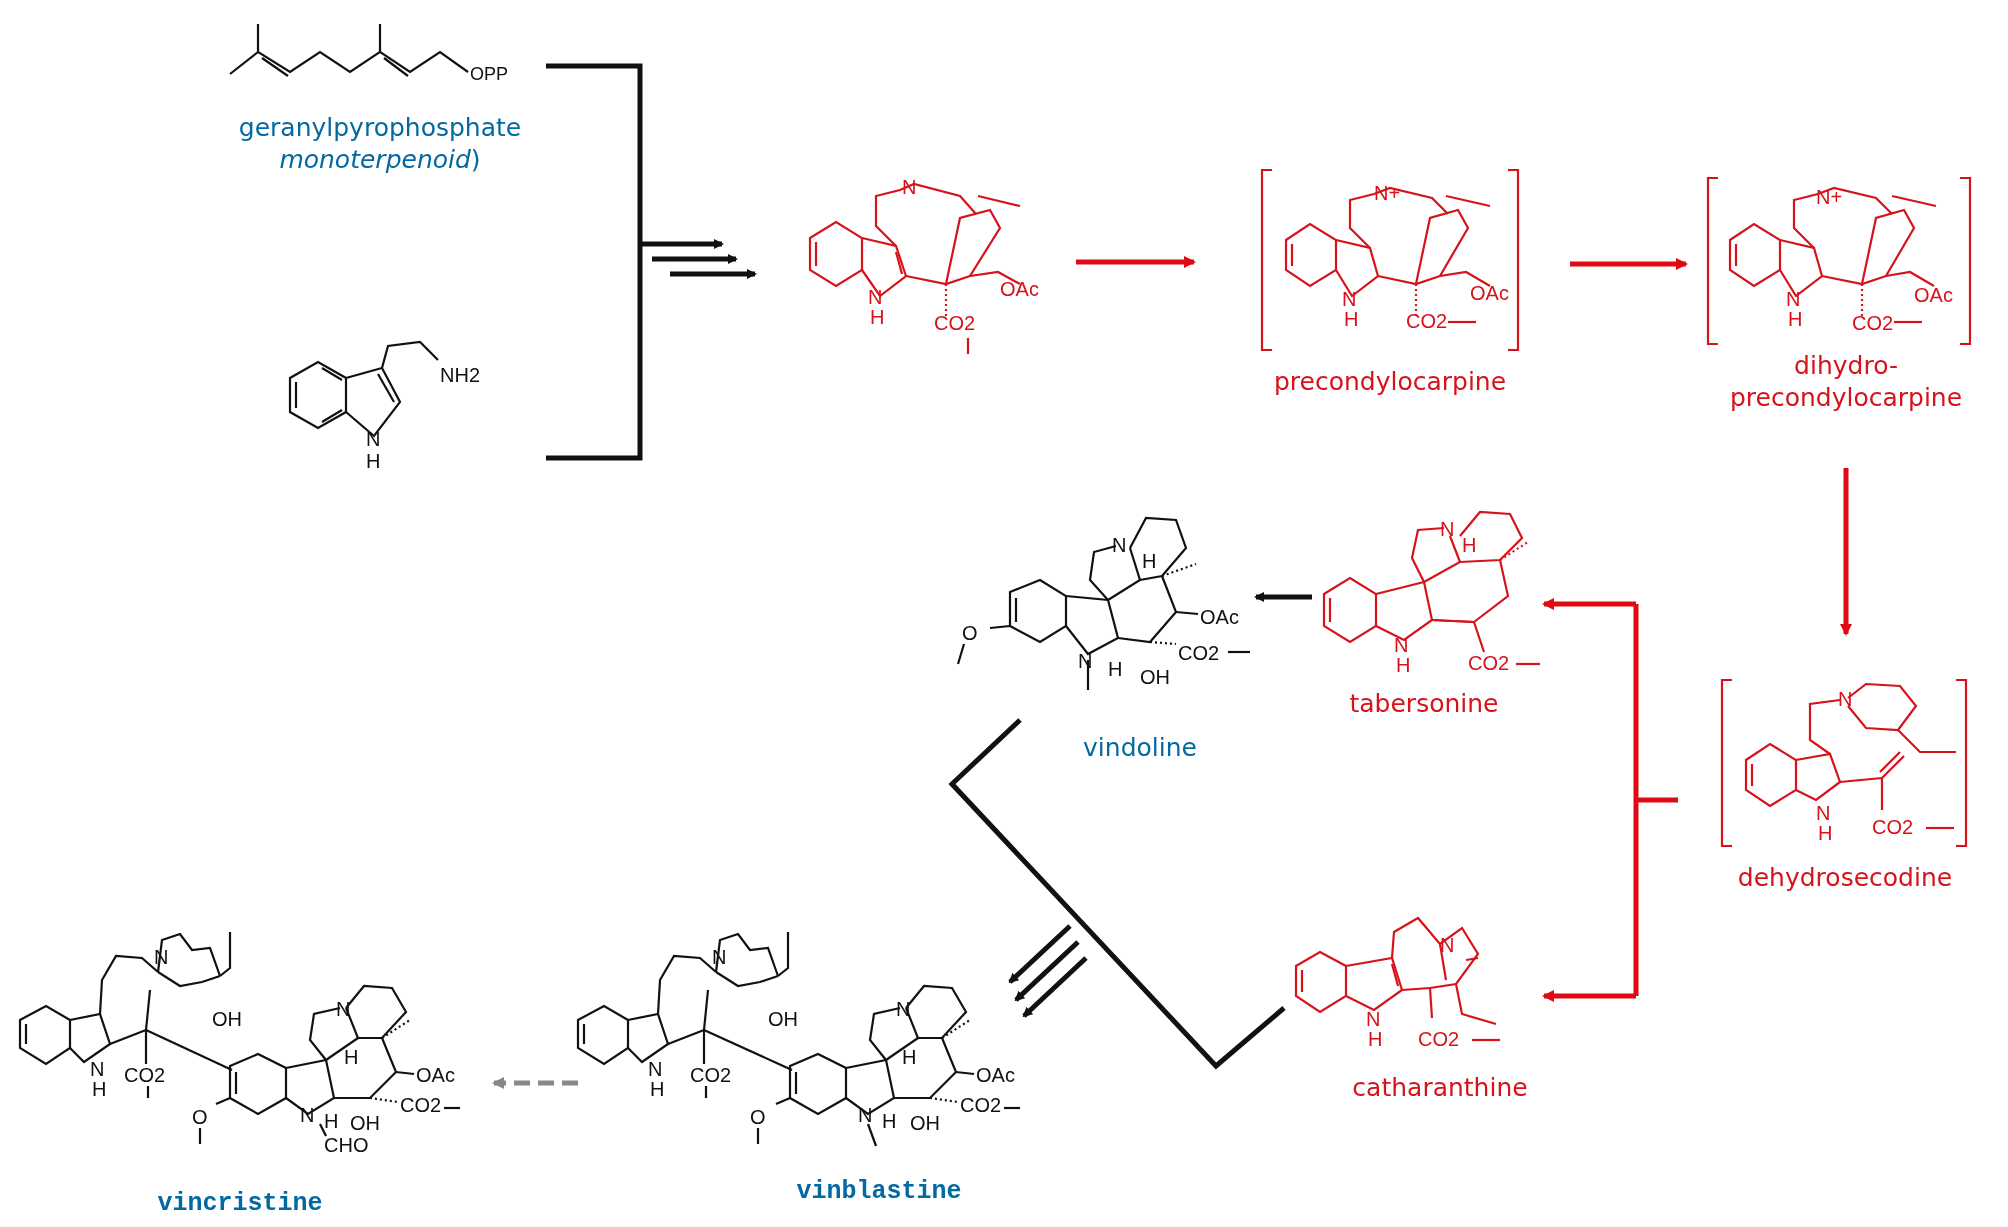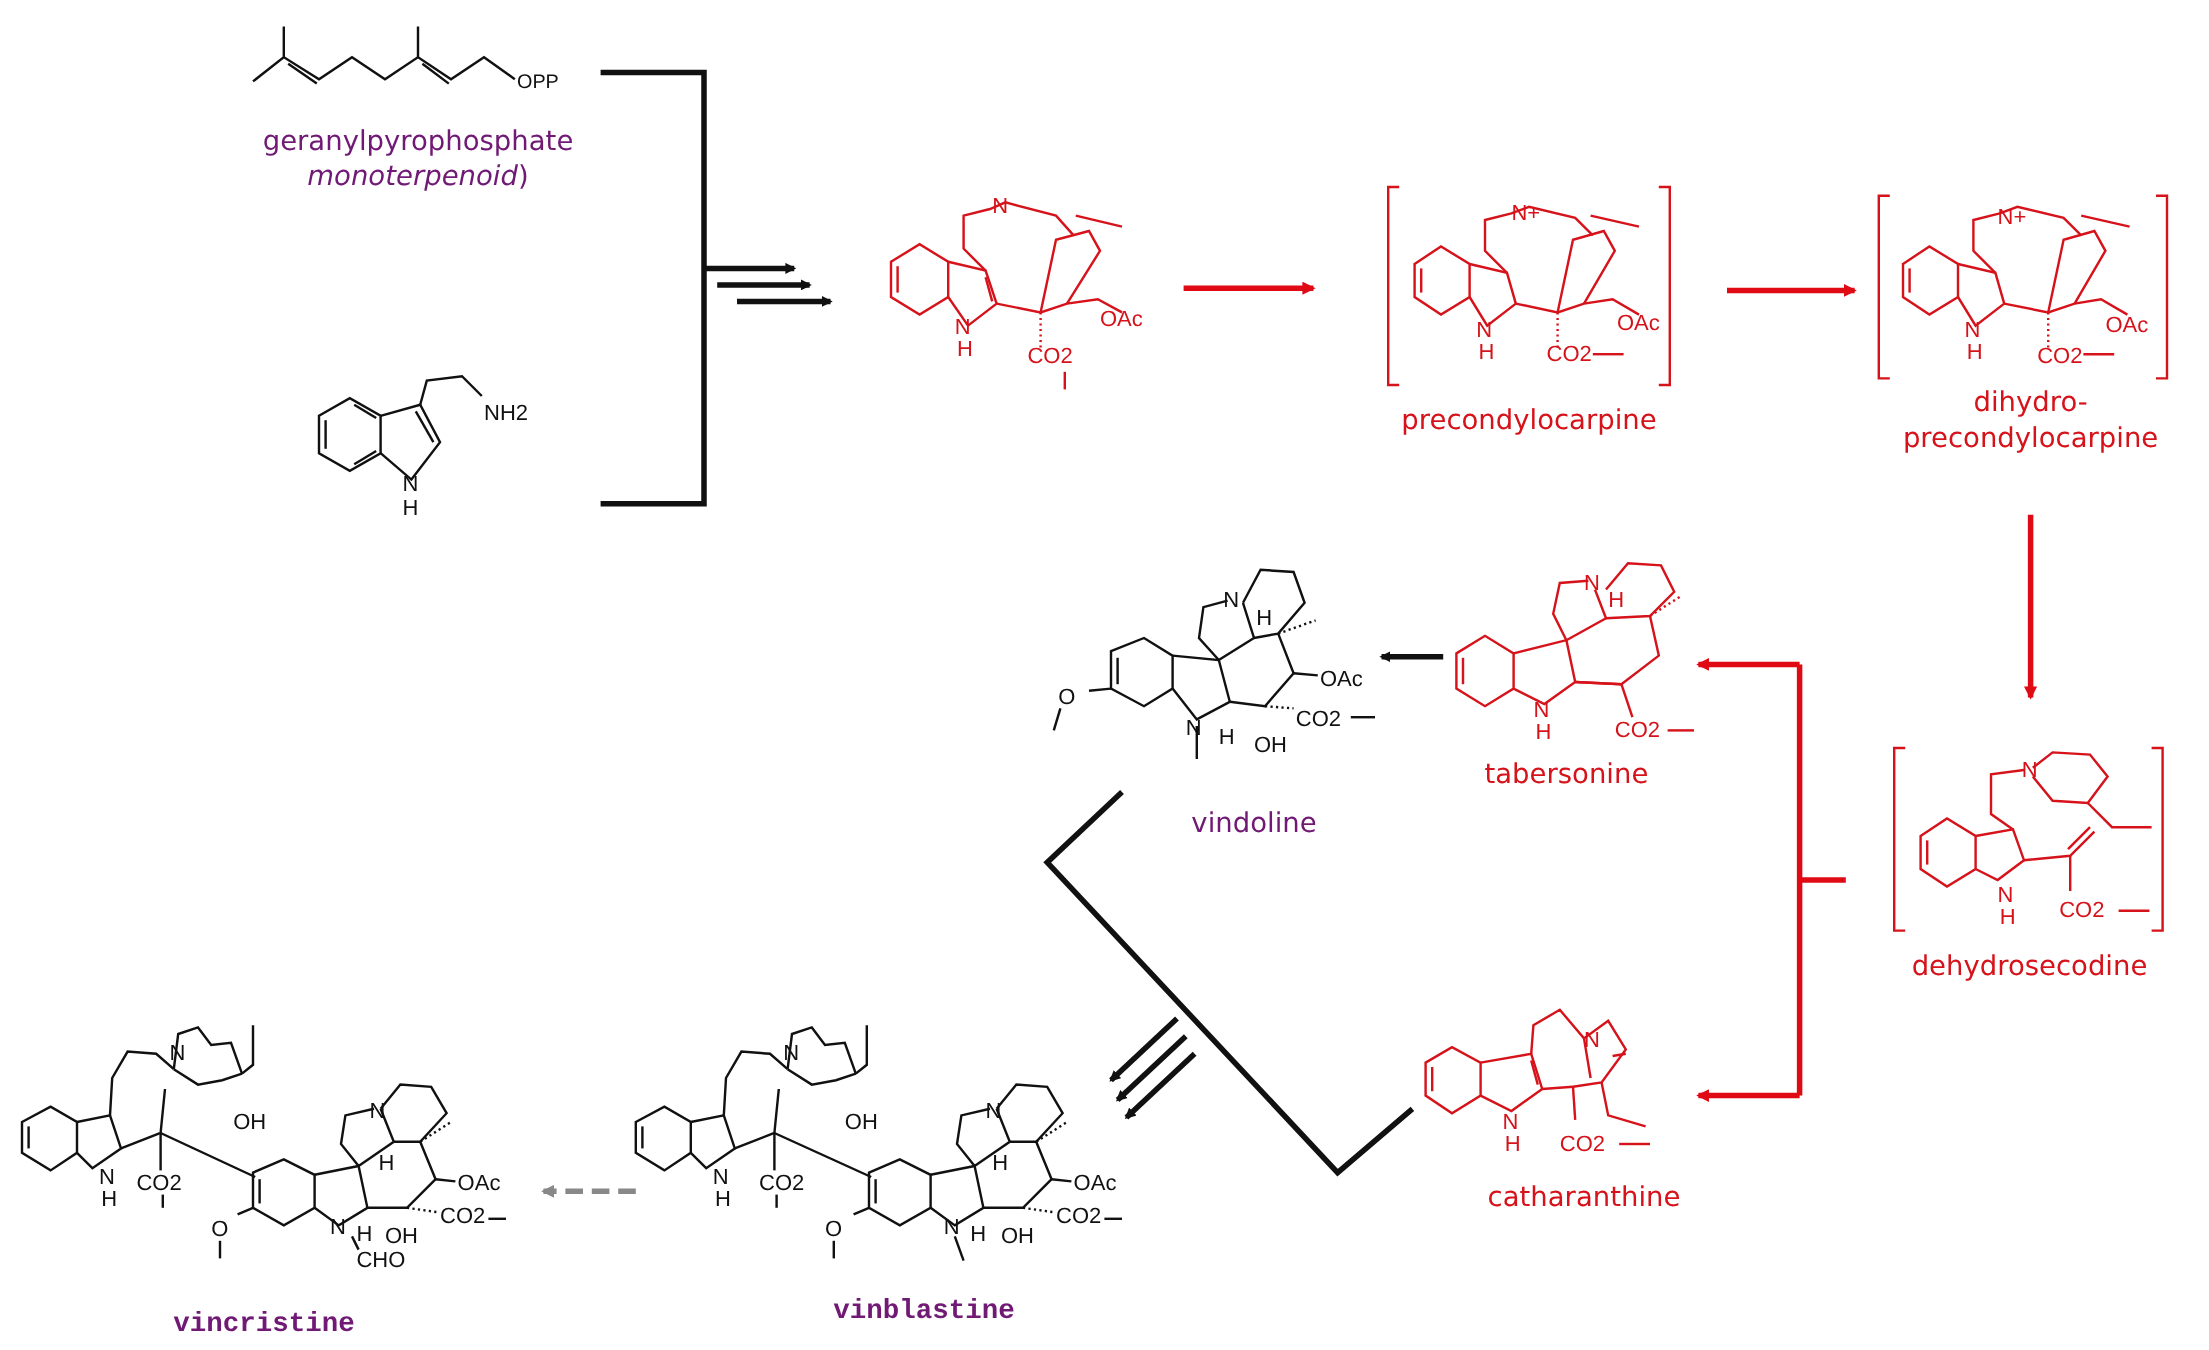--- a/index.html
+++ b/index.html
@@ -1,21 +1,21 @@
 <!DOCTYPE html>
 <html><head>
 <meta charset="utf-8">
 <style>
   html, body { margin: 0; padding: 0; background: #ffffff; }
   body { width: 2008px; height: 1227px; position: relative; overflow: hidden;
          font-family: "Liberation Sans", sans-serif; }
   #stage { position: absolute; left: 0; top: 0; width: 2008px; height: 984px; }
   .lbl { position: absolute; text-align: center; white-space: nowrap;
          font-family: "DejaVu Sans", sans-serif; font-size: 25px; line-height: 32px; }
-  .lbl.black { color: #701a75; }
+  .lbl.black { color: #0369a1; }
   .lbl.red { color: #d6131b; }
   .lbl.bold { font-weight: bold; font-family: Liberation Mono, monospace; }
   .lbl i { font-style: italic; }
   svg text { font-family: "Liberation Sans", sans-serif; }
 </style>
 </head>
 <body>
 
 <div id="stage">
 
@@ -334,17 +334,17 @@
 </div>
 
 <div class="lbl red" style="left:1700px; top:862px; width:290px;">dehydrosecodine</div>
 
 <div class="lbl red" style="left:1314px; top:688px; width:220px;">tabersonine</div>
 
 <div class="lbl black" style="left:1050px; top:690px; width:180px;margin-top:42px;">vindoline</div>
 
 <div class="lbl red" style="left:1330px; top:1072px; width:220px;">catharanthine</div>
 
-<div class="lbl black bold" style="left:740px; top:1176px; width:200px;">vinblastine</div>
+<div class="lbl black bold" style="left:779px; top:1176px; width:200px;">vinblastine</div>
 
 <div class="lbl black bold" style="left:140px; top:1188px; width:200px;">vincristine</div>
 
 </div>
 
 </body></html>

